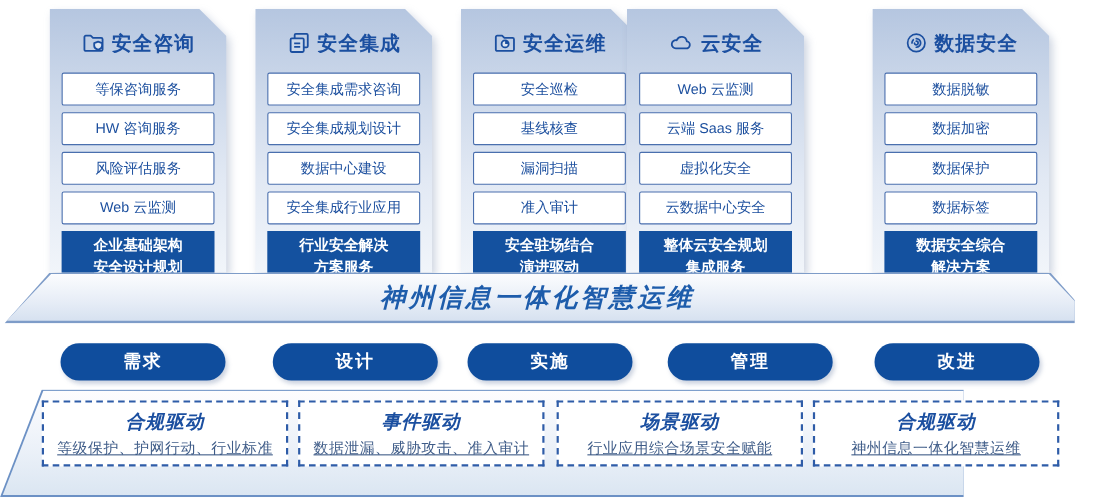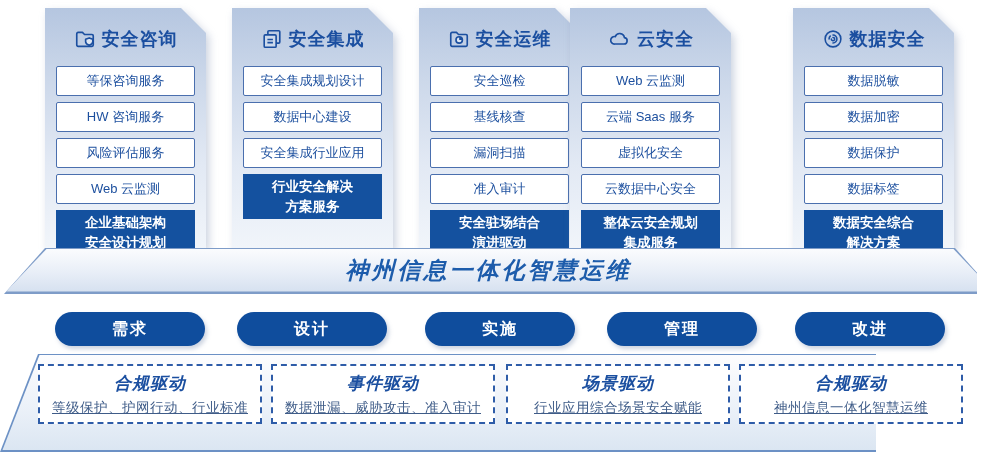--- a/index.html
+++ b/index.html
@@ -73,20 +73,21 @@
       <div class="panel-header">
         <span class="icon">
           <svg width="22" height="22" viewBox="0 0 24 24" fill="none" stroke="#1b4fa0" stroke-width="1.8" stroke-linejoin="round">
             <rect x="7.5" y="3" width="13" height="13.5" rx="1.2"></rect>
             <rect x="3.5" y="7.5" width="13" height="13.5" rx="1.2" fill="#ccd9eb"></rect>
             <path d="M7 12.5 h6 M7 16 h6"></path>
           </svg>
         </span>
         <span class="panel-title">安全集成</span>
       </div>
+      <div class="item">安全集成需求咨询</div>
       <div class="item">安全集成规划设计</div>
       <div class="item">数据中心建设</div>
       <div class="item">安全集成行业应用</div>
       <div class="footer-box">行业安全解决
 方案服务</div>
     </div>
   </div>
 
   <div class="panel-wrap" style="left:419px">
     <div class="panel">
@@ -150,21 +151,21 @@
     </div>
   </div>
 
   <div class="banner">
     <div class="banner-inner">
       <span class="banner-title">神州信息一体化智慧运维</span>
     </div>
   </div>
 
   <div class="pill" style="left:55px">需求</div>
-  <div class="pill" style="left:237px">设计</div>
+  <div class="pill" style="left:248px">设计</div>
   <div class="pill" style="left:425px">实施</div>
   <div class="pill" style="left:607px">管理</div>
   <div class="pill" style="left:795px">改进</div>
 
   <div class="platform">
     <div class="platform-inner">
       <div class="driver" style="left:38px">
         <div class="driver-title">合规驱动</div>
         <div class="driver-desc">等级保护、护网行动、行业标准</div>
       </div>

